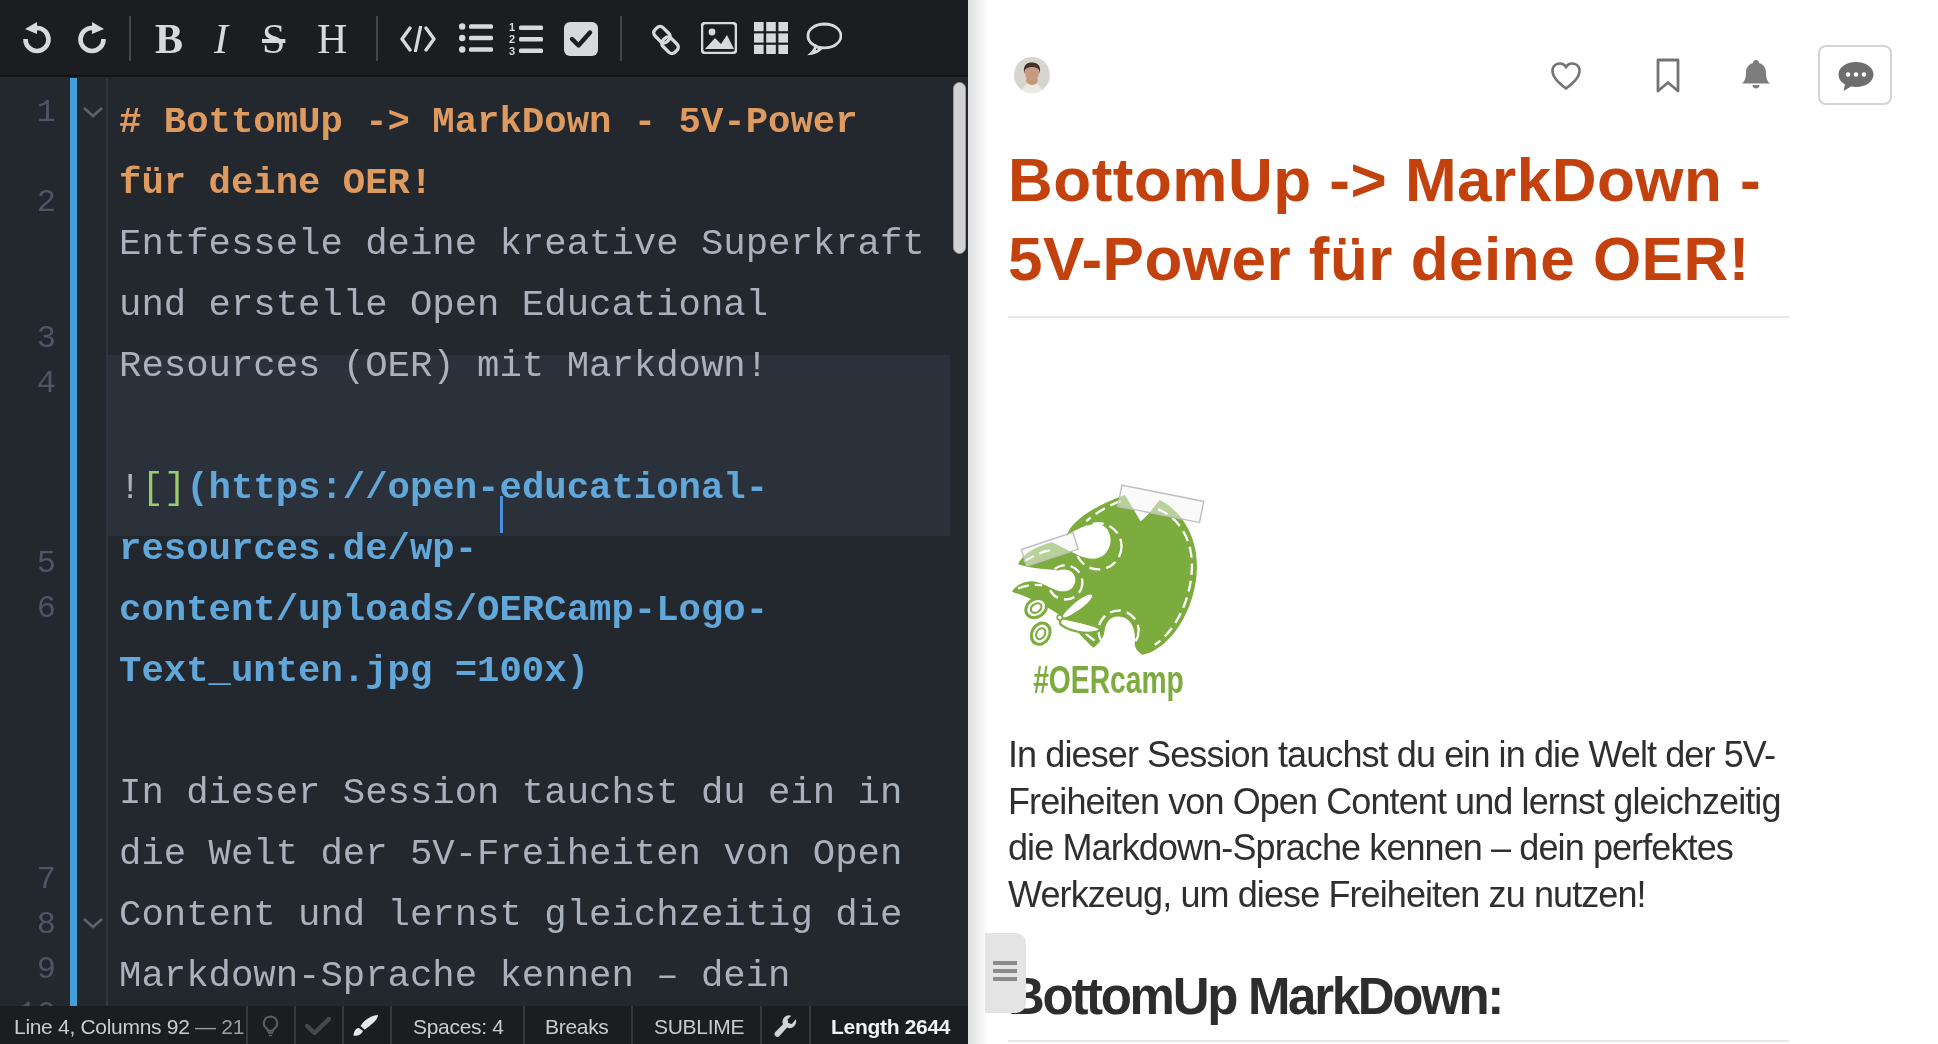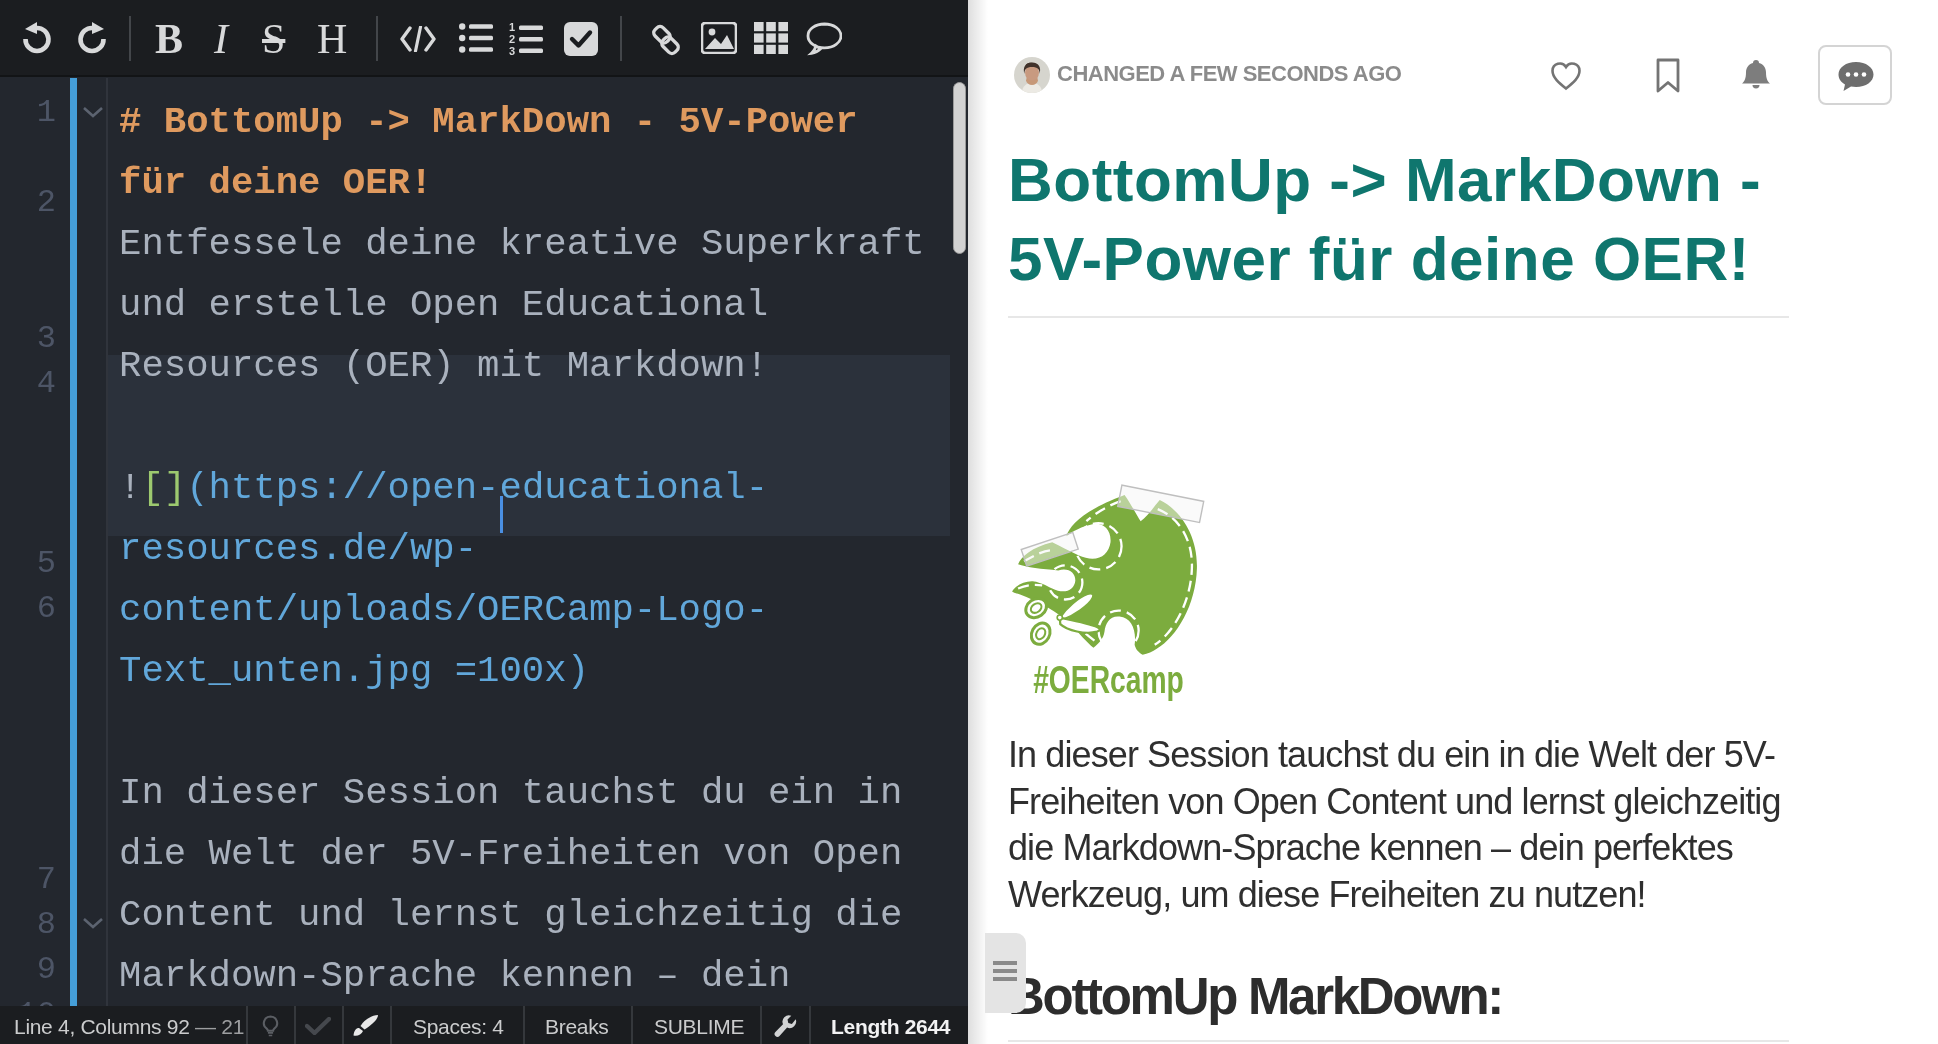--- a/index.html
+++ b/index.html
@@ -15,36 +15,36 @@
 
 #editor { position:absolute; left:0; top:78px; width:968px; height:928px; background:#23272e; }
 #activeline { position:absolute; left:108px; top:276.7px; width:842px; height:181.5px; background:#2b313b; }
 #gutdiv { position:absolute; left:106px; top:0; width:2px; height:928px; background:#30343c; }
 #bluebar { position:absolute; left:70px; top:0; width:7px; height:928px; background:#459ed8; }
 #gutter { position:absolute; left:0; top:0; width:70px; }
 .lnum { position:absolute; left:0; width:56px; text-align:right; font-family:"Liberation Mono", monospace; font-size:32px; line-height:45.1px; color:#4d5566; }
 .chev { position:absolute; left:82px; }
 #code { position:absolute; left:119px; top:13.6px; width:830px; font-family:"Liberation Mono", monospace; font-size:37.3px; line-height:61px; white-space:pre; color:#a9b1bd; }
 .or { color:#df9a5f; font-weight:bold; }
-.bl { color:#61a7da; }
+.bl { color:#61a7da;font-weight:bold; }
 .gr { color:#9dc96f; }
 .dim { color:#a9b1bd; }
 #cursor { position:absolute; left:500px; top:418px; width:3px; height:37px; background:#4a8fe2; }
 #scrollthumb { position:absolute; left:953px; top:4px; width:13px; height:172px; background:#d2d2d2; border:1px solid #9a9a9a; border-radius:7px; }
 
 #statusbar { position:absolute; left:0; top:1006px; width:968px; height:52px; background:#1b1d20; color:#cbcccd; font-size:21px; letter-spacing:-0.3px;padding-left:16px; }
 .st { position:absolute; top:2px; height:38px; line-height:38px; }
 .segsep { position:absolute; top:0; height:38px; width:2px; background:#35383c; }
 
 
 #right { position:absolute; left:968px; top:0; width:970px; height:1044px; background:#fff; }
 #rshadow { position:absolute; left:0; top:0; width:20px; height:1044px; background:linear-gradient(to right, rgba(0,0,0,0.13), rgba(0,0,0,0)); }
 #avatar { position:absolute; left:46px; top:57px; width:36px; height:36px; border-radius:50%; overflow:hidden; }
 #changed { position:absolute; left:89px; top:61px; font-size:22px; font-weight:bold; color:#8b8b8b; letter-spacing:-0.5px; }
-#h1 { position:absolute; left:40px; top:140px; width:800px; font-size:62px; line-height:79px; font-weight:bold; color:#0f766e; letter-spacing:0.5px; }
+#h1 { position:absolute; left:40px; top:140px; width:800px; font-size:62px; line-height:79px; font-weight:bold; color:#c2410c; letter-spacing:0.5px; }
 .hr { position:absolute; left:40px; width:781px; height:2px; background:#e7e7e7; }
 #p1 { position:absolute; left:40px; top:358px; font-size:36px; line-height:46.5px; color:#2f2f2f; letter-spacing:-0.9px; }
 #p2 { position:absolute; left:40px; top:732px; font-size:36px; line-height:46.5px; color:#2f2f2f; letter-spacing:-0.9px; }
 #h2 { position:absolute; left:40px; top:967px; font-size:51px; font-weight:bold; color:#2d2d2d; letter-spacing:-2.3px; }
 #grip { position:absolute; left:17px; top:933px; width:41px; height:80px; background:#e4e4e4; border-radius:0 10px 10px 0; }
 #grip .bars { position:absolute; left:8px; top:28px; }
 #grip .bars div { width:24px; height:4px; background:#8a8a8a; margin-bottom:4px; }
 #cmtbtn { position:absolute; left:850px; top:45px; width:74px; height:60px; border:2px solid #d4d4d4; border-radius:8px; }
 </style>
 </head>
@@ -201,21 +201,20 @@
 <div id="right">
   <div id="rshadow"></div>
   <div id="avatar"><svg width="36" height="36" viewBox="0 0 36 36">
         <rect width="36" height="36" fill="#d6d5ce"></rect>
         <path d="M8 36 c0-7 4.5-10 10-10 s10 3 10 10 Z" fill="#eceae4"></path>
         <path d="M18 28 c-3 0-5.2-1.8-6-4.2 l1.8-8.8 h8.4 l1.8 8.8 c-0.8 2.4-3 4.2-6 4.2 Z" fill="#c69878"></path>
         <ellipse cx="18" cy="15.5" rx="7" ry="8" fill="#c89a80"></ellipse>
         <path d="M10.5 17 c-2-6 0.5-11.5 7.5-11.5 s9.5 5.5 7.5 11.5 c0.5-4.5-2-7-7.5-7 s-8 2.5-7.5 7 Z" fill="#41332b"></path>
         <path d="M12 7.5 c2-2.5 9-2.5 11.5 0.5 l-2 1.5 c-2.5-1.5-6-1.5-8 0 Z" fill="#41332b"></path>
       </svg></div>
-  <div id="changed">CHANGED A FEW SECONDS AGO</div>
   <svg style="position:absolute;left:582px;top:60px" width="32" height="31" viewBox="0 0 32 31">
       <path d="M16 28.5 C9 23 2.5 17.5 2.5 10.8 A 7.3 7.3 0 0 1 16 7 A 7.3 7.3 0 0 1 29.5 10.8 C29.5 17.5 23 23 16 28.5 Z" fill="none" stroke="#747474" stroke-width="2.6"></path>
     </svg>
   <svg style="position:absolute;left:688px;top:58px" width="24" height="36" viewBox="0 0 24 36">
       <path d="M2 2 H22 V33 L12 24.5 L2 33 Z" fill="none" stroke="#747474" stroke-width="2.8" stroke-linejoin="round"></path>
     </svg>
   <svg style="position:absolute;left:774px;top:58px" width="28" height="35" viewBox="0 0 28 35">
       <path d="M14 2 a3 3 0 0 1 3 3 c4.5 1.3 7 4.8 7 9.5 c0 6 1.5 9 4 11 H0 c2.5-2 4-5 4-11 c0-4.7 2.5-8.2 7-9.5 a3 3 0 0 1 3-3 Z" fill="#7d7d7d"></path>
       <path d="M10.5 27 a3.5 3.5 0 0 0 7 0 Z" fill="#7d7d7d"></path>
     </svg>

